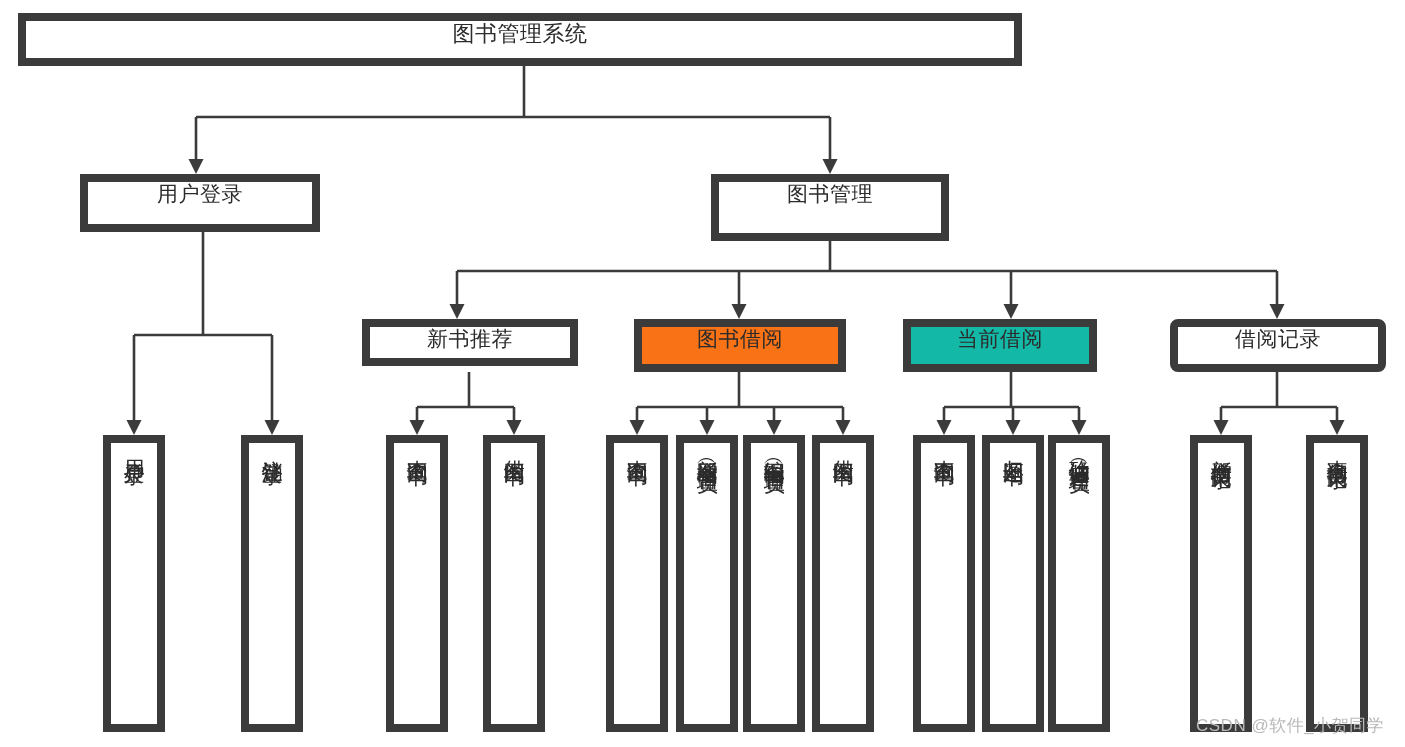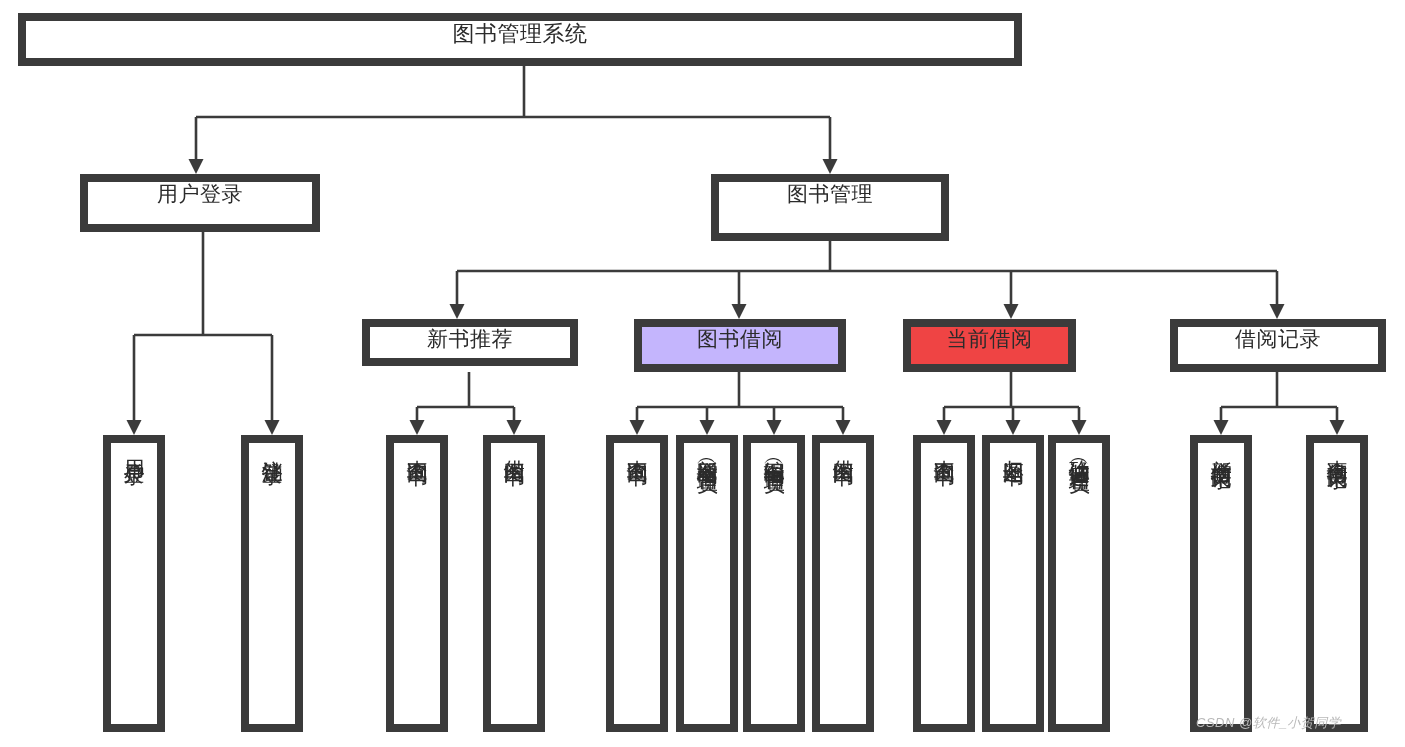--- a/index.html
+++ b/index.html
@@ -56,26 +56,25 @@
     text-orientation: upright;
     line-height: 1.16;
     letter-spacing: 2px;
   }
   .level-root .node-label {
     font-size: 22px;
   }
   .watermark {
     position: absolute;
     color: #b9b9b9;
-    font-size: 13px;
+    font-size: 17px;
     font-family: "Liberation Sans", "DejaVu Sans", sans-serif;
     white-space: nowrap;
     pointer-events: none;
     letter-spacing: 0.5px;
-    font-style: italic;
   }
 </style>
 </head>
 <body>
 
 <div id="diagram-root">
 
   <svg class="diagram-canvas" id="connector-layer" viewBox="0 0 1405 747" xmlns="http://www.w3.org/2000/svg">
       <g>
         <line x1="524" y1="66" x2="524" y2="117" stroke="#3b3b3b" stroke-width="2.6" stroke-linecap="butt"></line>
@@ -203,27 +202,27 @@
       </div>
       <div class="node-box level-1 node-horizontal" style="left: 80px; top: 174px; width: 240px; height: 58px; border-color: rgb(59, 59, 59); background: rgb(255, 255, 255);">
         <span class="node-label" style="color: rgb(43, 43, 43);">用户登录</span>
       </div>
       <div class="node-box level-1 node-horizontal" style="left: 711px; top: 174px; width: 238px; height: 67px; border-color: rgb(59, 59, 59); background: rgb(255, 255, 255);">
         <span class="node-label" style="color: rgb(43, 43, 43);">图书管理</span>
       </div>
       <div class="node-box level-2 node-horizontal" style="left: 362px; top: 319px; width: 216px; height: 47px; border-color: rgb(59, 59, 59); background: rgb(255, 255, 255);">
         <span class="node-label" style="color: rgb(43, 43, 43);">新书推荐</span>
       </div>
-      <div class="node-box level-2 node-horizontal" style="left: 634px; top: 319px; width: 212px; height: 53px; border-color: rgb(59, 59, 59); background: #c4b5fd;">
+      <div class="node-box level-2 node-horizontal" style="left: 634px; top: 319px; width: 212px; height: 53px; border-color: rgb(59, 59, 59); background: #f97316;">
         <span class="node-label" style="color: rgb(43, 43, 43);">图书借阅</span>
       </div>
-      <div class="node-box level-2 node-horizontal" style="left: 903px; top: 319px; width: 173px; height: 53px; border-color: rgb(59, 59, 59); background: #ef4444;">
+      <div class="node-box level-2 node-horizontal" style="left: 903px; top: 319px; width: 194px; height: 53px; border-color: rgb(59, 59, 59); background: #14b8a6;">
         <span class="node-label" style="color: rgb(43, 43, 43);">当前借阅</span>
       </div>
-      <div class="node-box level-2 node-horizontal" style="left: 1170px; top: 319px; width: 216px; height: 53px; border-color: rgb(59, 59, 59); background: rgb(255, 255, 255);">
+      <div class="node-box level-2 node-horizontal" style="left: 1170px; top: 319px; width: 216px; height: 53px; border-color: rgb(59, 59, 59); background: rgb(255, 255, 255); border-radius: 8px;">
         <span class="node-label" style="color: rgb(43, 43, 43);">借阅记录</span>
       </div>
       <div class="node-box level-leaf node-vertical" style="left: 103px; top: 435px; width: 62px; height: 297px; border-color: rgb(59, 59, 59); background: rgb(255, 255, 255);">
         <span class="node-label" style="color: rgb(43, 43, 43);">用户登录</span>
       </div>
       <div class="node-box level-leaf node-vertical" style="left: 241px; top: 435px; width: 62px; height: 297px; border-color: rgb(59, 59, 59); background: rgb(255, 255, 255);">
         <span class="node-label" style="color: rgb(43, 43, 43);">注销登录</span>
       </div>
       <div class="node-box level-leaf node-vertical" style="left: 386px; top: 435px; width: 62px; height: 297px; border-color: rgb(59, 59, 59); background: rgb(255, 255, 255);">
         <span class="node-label" style="color: rgb(43, 43, 43);">查询图书</span>

